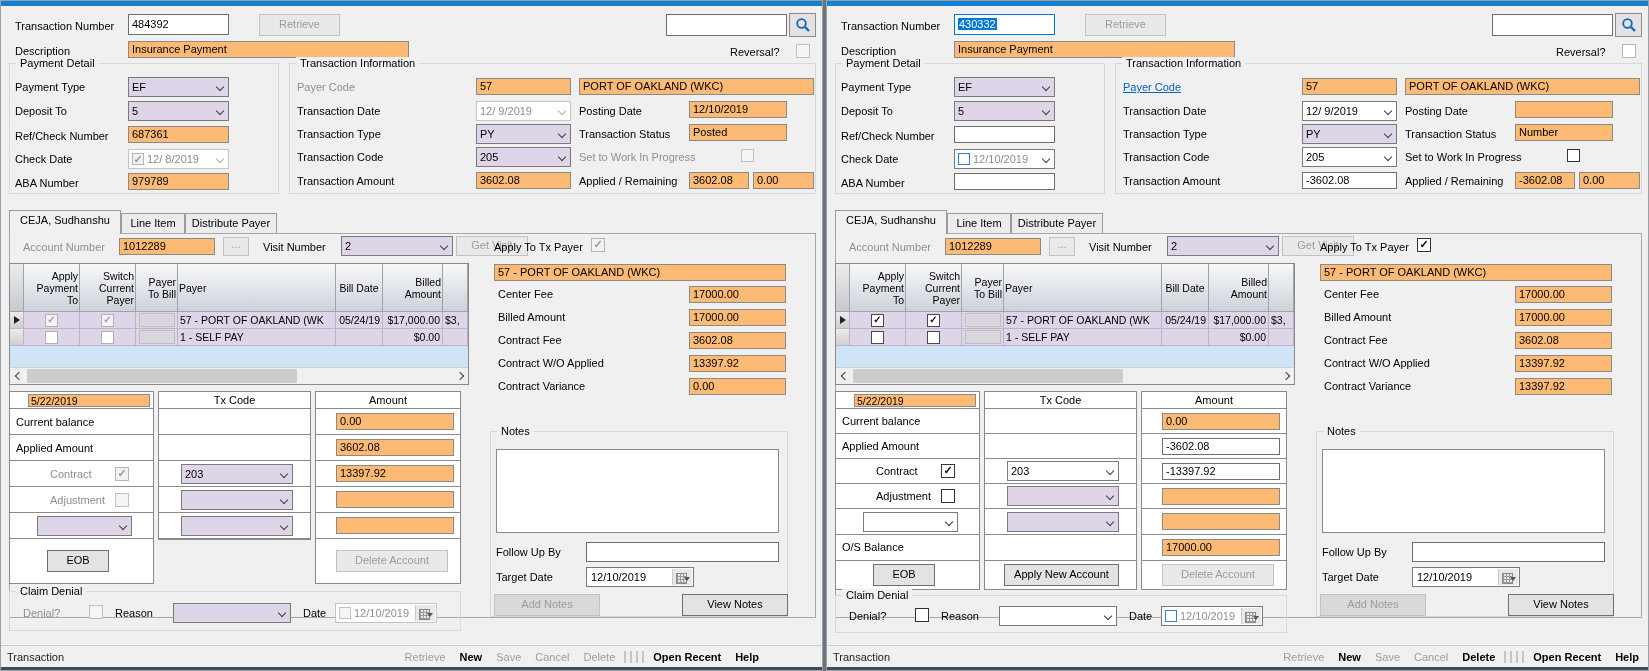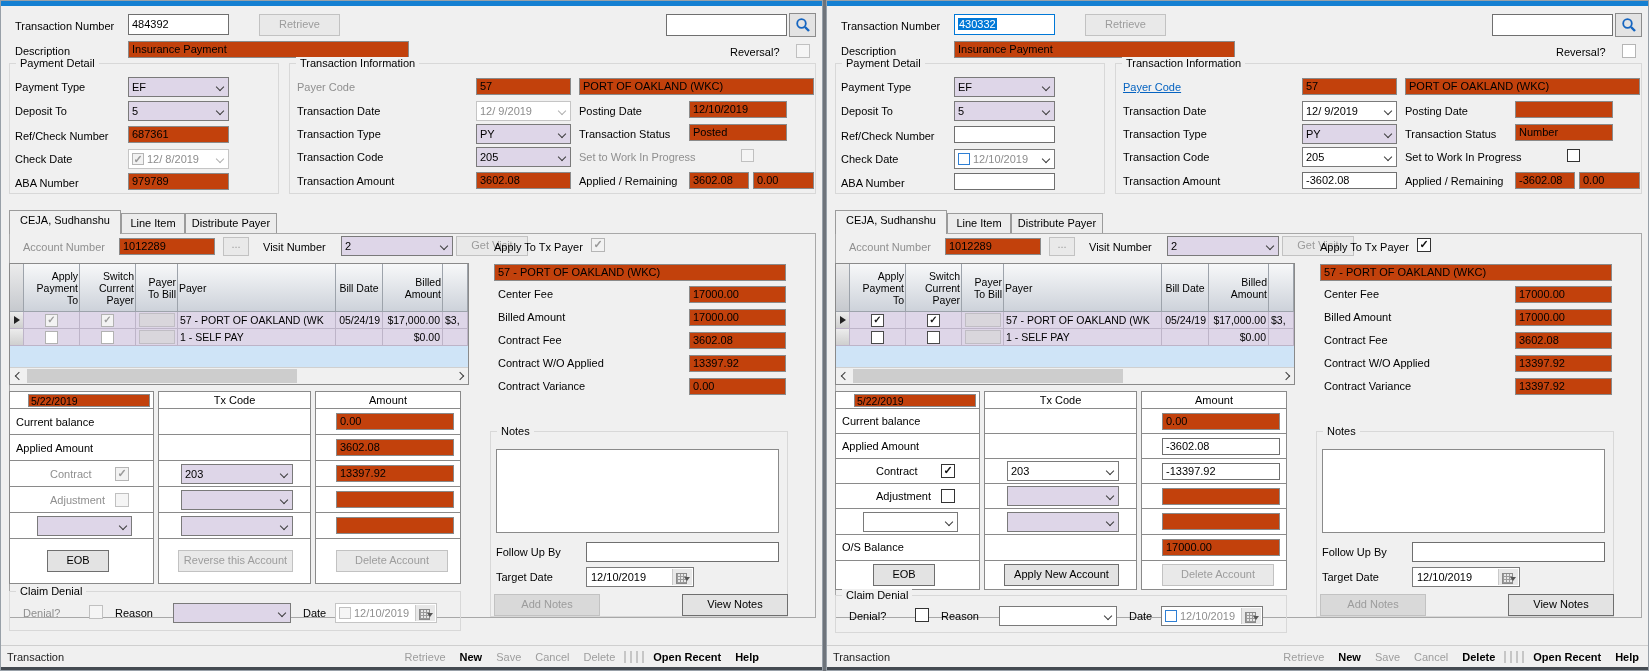--- a/index.html
+++ b/index.html
@@ -4,21 +4,21 @@
 <style>
   html,body{margin:0;padding:0;background:#cfcfcf;}
   body{width:1649px;height:671px;font-family:"Liberation Sans",sans-serif;font-size:11px;color:#000;}
   .wrap{display:flex;width:1649px;height:671px;}
   .panel{position:relative;width:823px;height:671px;background:#f0f0f0;border:1px solid #98a0a8;box-sizing:border-box;overflow:hidden;}
   .divider{width:3px;height:671px;background:#6e747b;}
   .bluebar{position:absolute;left:0;right:0;top:0;height:5px;background:#1580d2;}
   .lb{position:absolute;white-space:nowrap;color:#000;}
   .lb.gy{color:#8f8f8f;}
   .lb.lnk{color:#0563c1;text-decoration:underline;}
-  .b{position:absolute;border:1px solid #8a8a8a;background:#c2410c;box-sizing:border-box;padding:1px 3px;overflow:hidden;white-space:nowrap;height:17px;}
+  .b{position:absolute;border:1px solid #8a8a8a;background:#fdba74;box-sizing:border-box;padding:1px 3px;overflow:hidden;white-space:nowrap;height:17px;}
   .b.wh{background:#fff;border-color:#6f6f6f;}
   .b.rt{}
   .b.foc{border:1px solid #0078d7;}
   .sel{background:#0078d7;color:#fff;padding:0 1px;}
   .cmb{position:absolute;border:1px solid #7a7a7a;background:#ded6e8;box-sizing:border-box;height:20px;}
   .cmb .v{position:absolute;left:3px;top:3px;right:16px;overflow:hidden;white-space:nowrap;}
   .cmb.wh{background:#fff;}
   .cmb.dd{border-color:#c5c5c5;background:#fff;color:#8c8c8c;}
   .chev{position:absolute;right:5px;top:6px;width:5px;height:5px;border-right:1.4px solid #3c3c3c;border-bottom:1.4px solid #3c3c3c;transform:rotate(45deg);}
   .dd .chev{border-color:#b0b0b0;}
@@ -286,23 +286,20 @@
             <span class="v"></span>
             <span class="chev"></span>
           </div>
         </div>
     <div class="arow" style="height:26px">
           <div class="cmb" style="left:22px;top:3px;width:112px">
             <span class="v"></span>
             <span class="chev"></span>
           </div>
         </div>
-    <div class="arow last" style="height:44px">
-          <div class="btn dis" style="left:19px;top:11px;width:115px">Reverse this Account</div>
-        </div>
   </div>
   <div class="acol" style="left:314px;top:390px;width:146px">
     <div class="arow" style="height:17px;text-align:center;padding-top:2px">Amount</div>
     <div class="arow" style="height:26px">
           <div class="b rt" style="left:20px;top:4px;width:118px">0.00</div>
         </div>
     <div class="arow" style="height:26px">
           <div class="b rt" style="left:20px;top:4px;width:118px">3602.08</div>
         </div>
     <div class="arow" style="height:26px">

